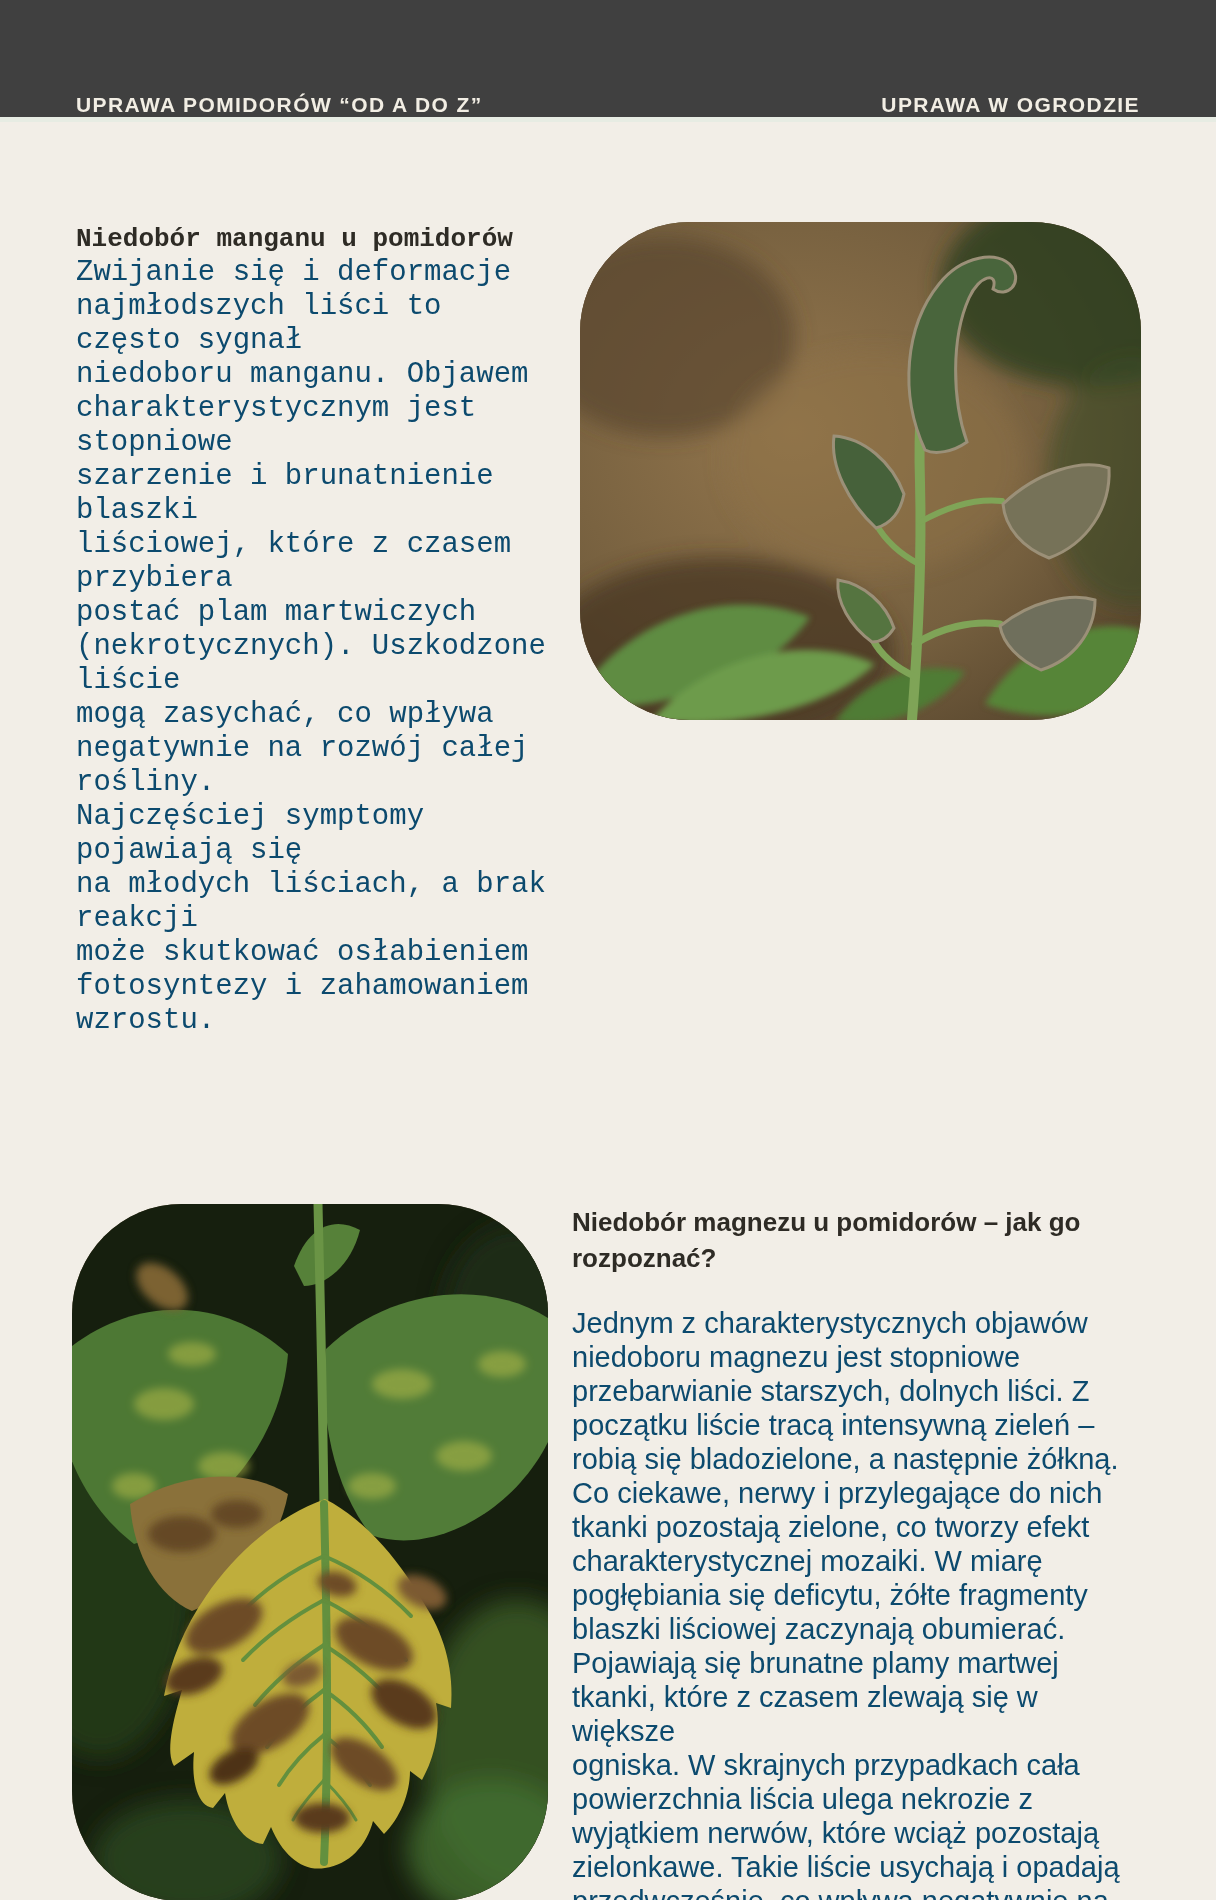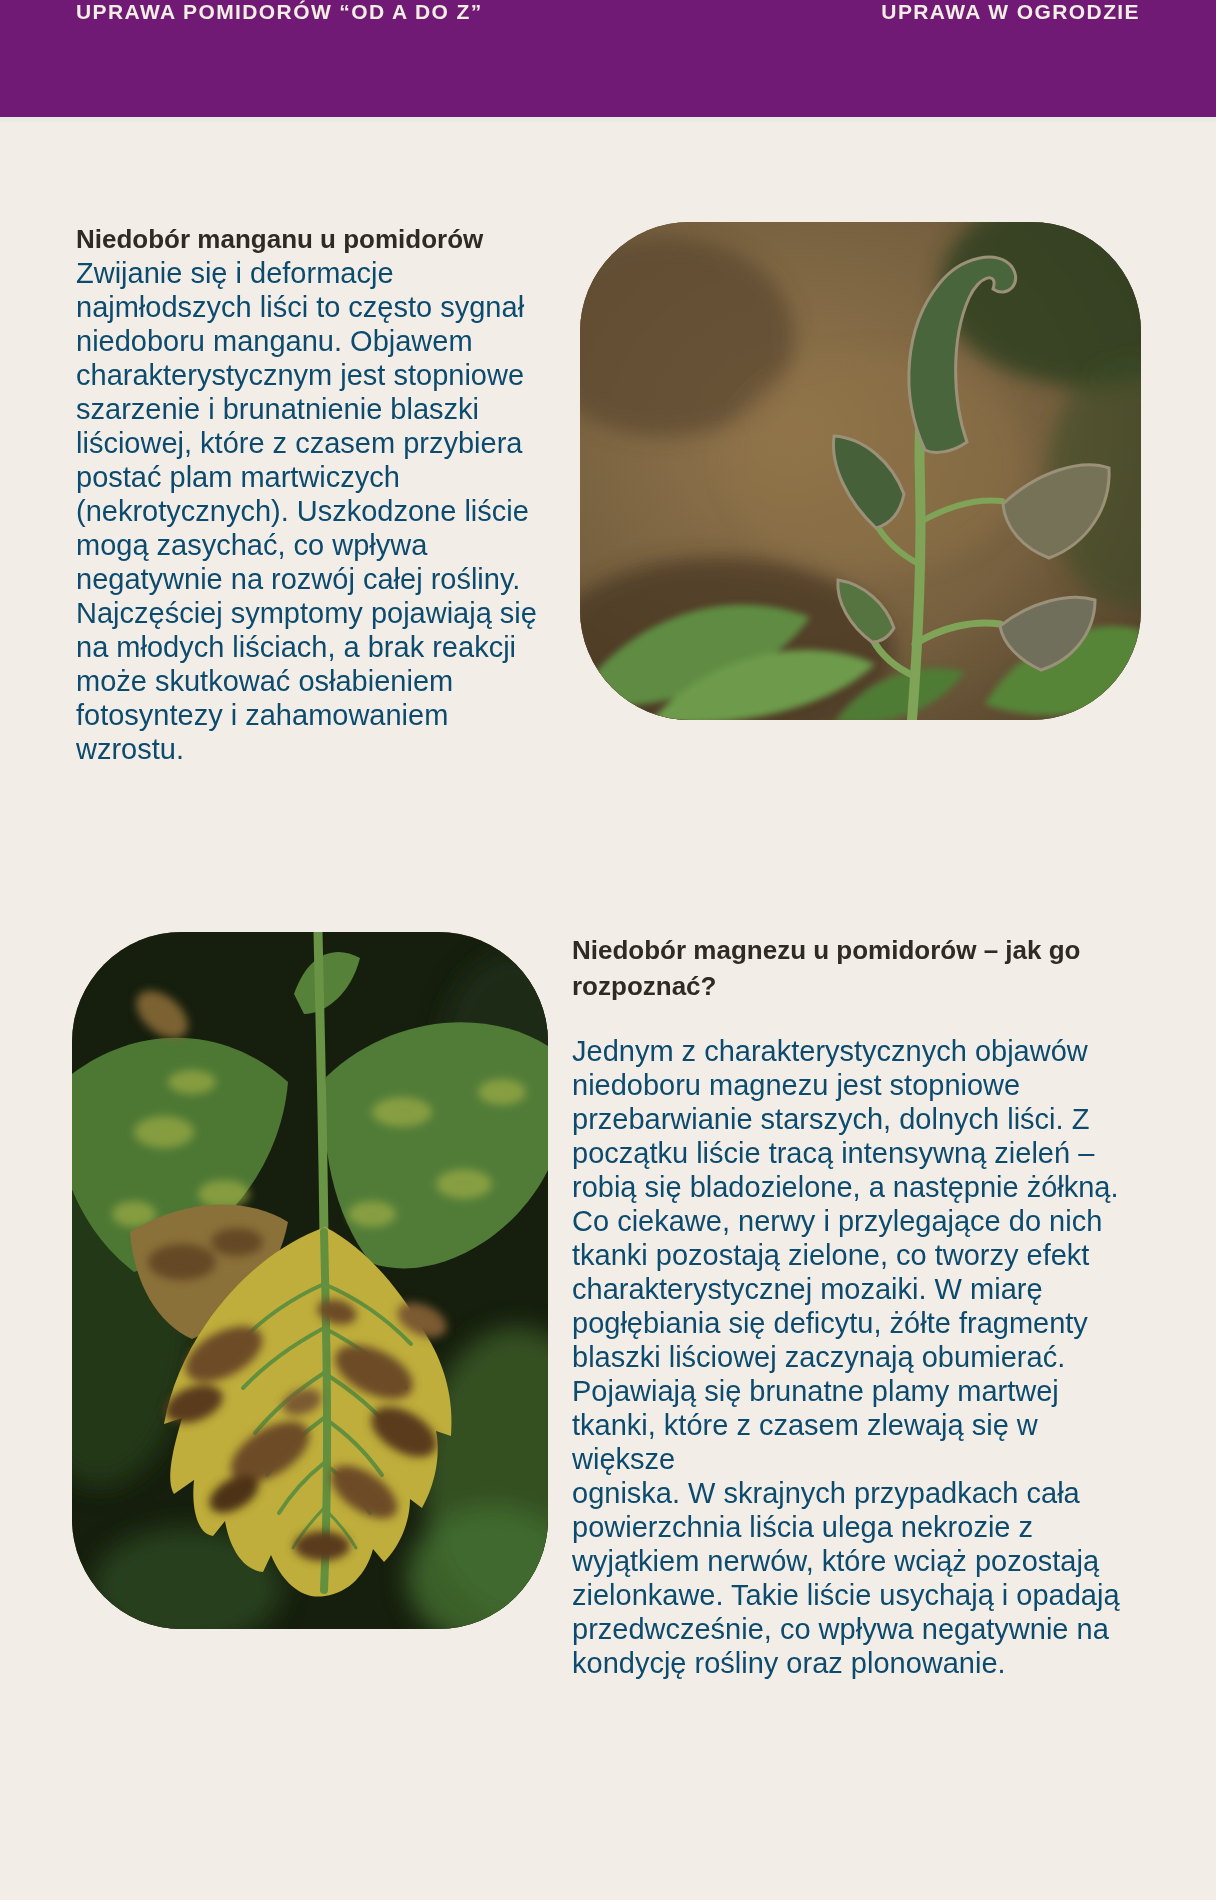--- a/index.html
+++ b/index.html
@@ -14,35 +14,35 @@
     background: #f2eee7;
     overflow: hidden;
     display: flex;
     flex-direction: column;
   }
 
   
   .topbar {
     height: 122px;
     flex: 0 0 122px;
-    background: #701a75;
+    background: #404040;
     border-bottom: 5px solid #e7ece3;
     display: flex;
-    align-items: flex-start;
+    align-items: flex-end;
     justify-content: space-between;
     padding: 0 76px;
     color: #f2eee4;
     font-weight: 700;
     font-size: 21px;
     letter-spacing: 1.4px;
   }
 
   
   .section { display: flex; }
-  .section-1 { margin: 100px 75px 0 76px; gap: 26px; }
+  .section-1 { margin: 100px 75px 0 76px; gap: 26px; font-family: Liberation Mono, monospace; }
   .section-2 { margin: 166px 75px 0 72px; gap: 24px; }
 
   .text-col { flex: 1 1 auto; min-width: 0; }
 
   .section-heading {
     font-size: 26px;
     line-height: 34px;
     font-weight: 700;
     color: #2e2b25;
     white-space: pre-line;

